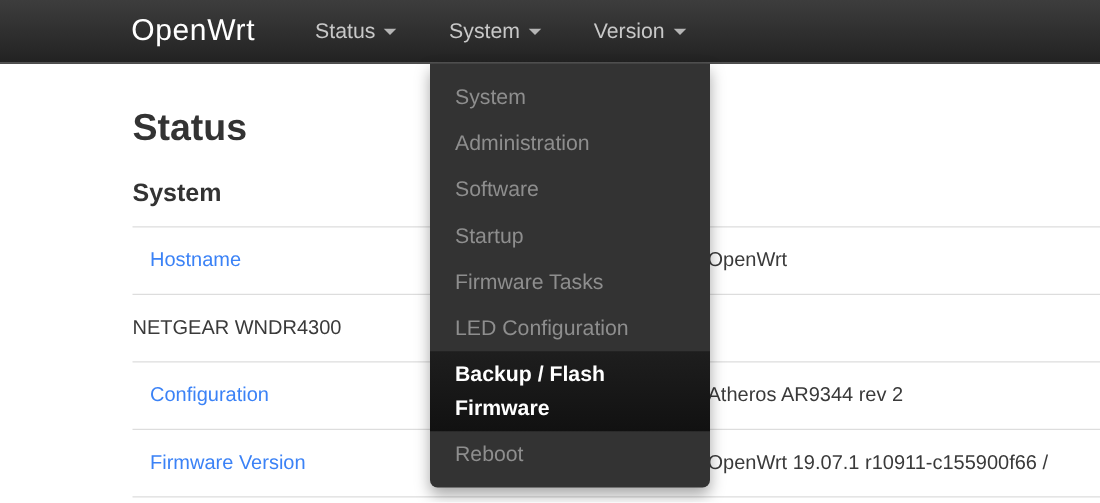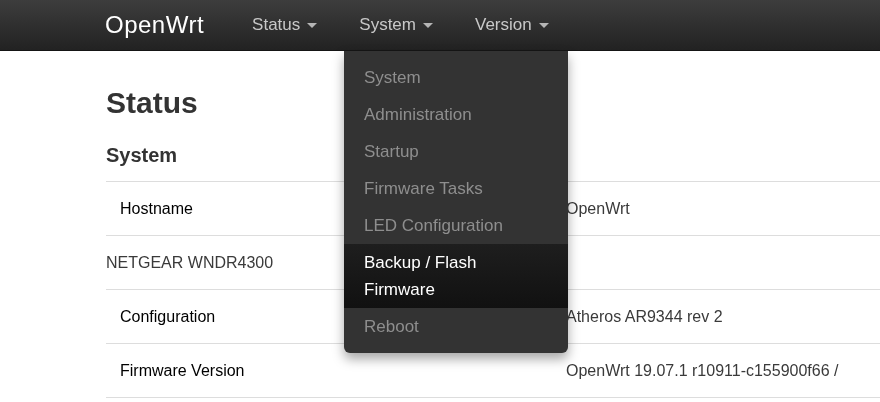--- a/index.html
+++ b/index.html
@@ -71,20 +71,21 @@
     display: block;
     padding: 5px 20px;
     font-size: 17px;
     line-height: 27px;
     color: #8e8e8e;
     cursor: pointer;
   }
   .dropdown li.active {
     background: linear-gradient(#1e1e1e, #111111);
     color: #ffffff;
+    font-weight: bold;
   }
 
   
   .main {
     margin-left: 106px;
     padding-top: 36px;
     width: 920px; 
   }
   .page-title {
     font-size: 30px;
@@ -107,21 +108,21 @@
   .info-row {
     display: flex;
     align-items: center;
     height: 54px;
     border-bottom: 1px solid #ddd;
     font-size: 16px;
   }
   .info-label {
     flex: 0 0 460px;
     padding-left: 14px;
-    color: #000000;
+    color: #3b82f6;
   }
   .info-value {
     flex: 1 1 auto;
     color: #3a3a3a;
     white-space: nowrap;
     overflow: hidden;
   }
 </style>
 </head>
 <body>
@@ -140,20 +141,21 @@
     <li class="nav-item">
       <span>Version</span>
       <span class="caret"></span>
     </li>
   </ul>
 </header>
 
 <ul class="dropdown">
   <li>System</li>
   <li>Administration</li>
+  <li>Software</li>
   <li>Startup</li>
   <li>Firmware Tasks</li>
   <li>LED Configuration</li>
   <li class="active">Backup / Flash Firmware</li>
   <li>Reboot</li>
 </ul>
 
 <main class="main">
   <h2 class="page-title">Status</h2>
   <h3 class="section-title">System</h3>

